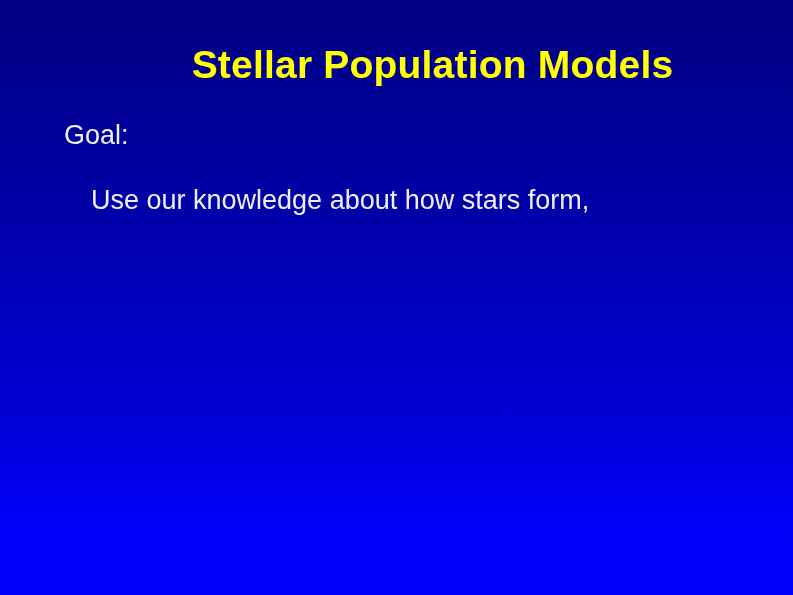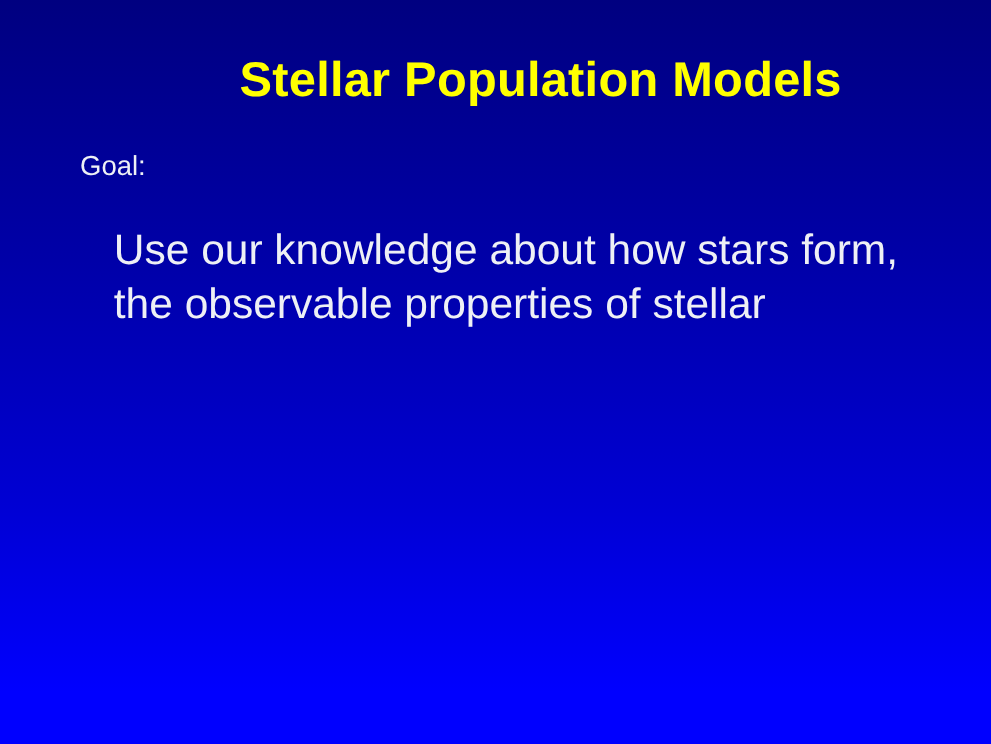--- a/index.html
+++ b/index.html
@@ -32,47 +32,46 @@
     letter-spacing: 0.2px;
     line-height: 1.1;
     white-space: nowrap;
     margin-left: 36px;
   }
   #goal-label {
     position: absolute;
     left: 64px;
     top: 120px;
     color: #eef0f5;
-    font-size: 22px;
+    font-size: 27px;
     font-weight: normal;
     line-height: 1.15;
     white-space: nowrap;
   }
   #goal-body {
     position: absolute;
     left: 91px;
     top: 179px;
     width: 650px;
     color: #eef0f5;
-    font-size: 34px;
+    font-size: 27px;
     font-weight: normal;
     line-height: 42.6px;
   }
   #goal-body .body-line {
     display: block;
     white-space: nowrap;
   }
 </style>
 </head>
 <body>
 
 <div id="slide">
 
   <div id="slide-title">Stellar Population Models</div>
 
   <div id="goal-label">Goal:</div>
 
   <div id="goal-body">
     <span class="body-line">Use our knowledge about how stars form,</span>
-    <span class="body-line">the observable properties of stellar</span>
   </div>
 
 </div>
 
 </body></html>

